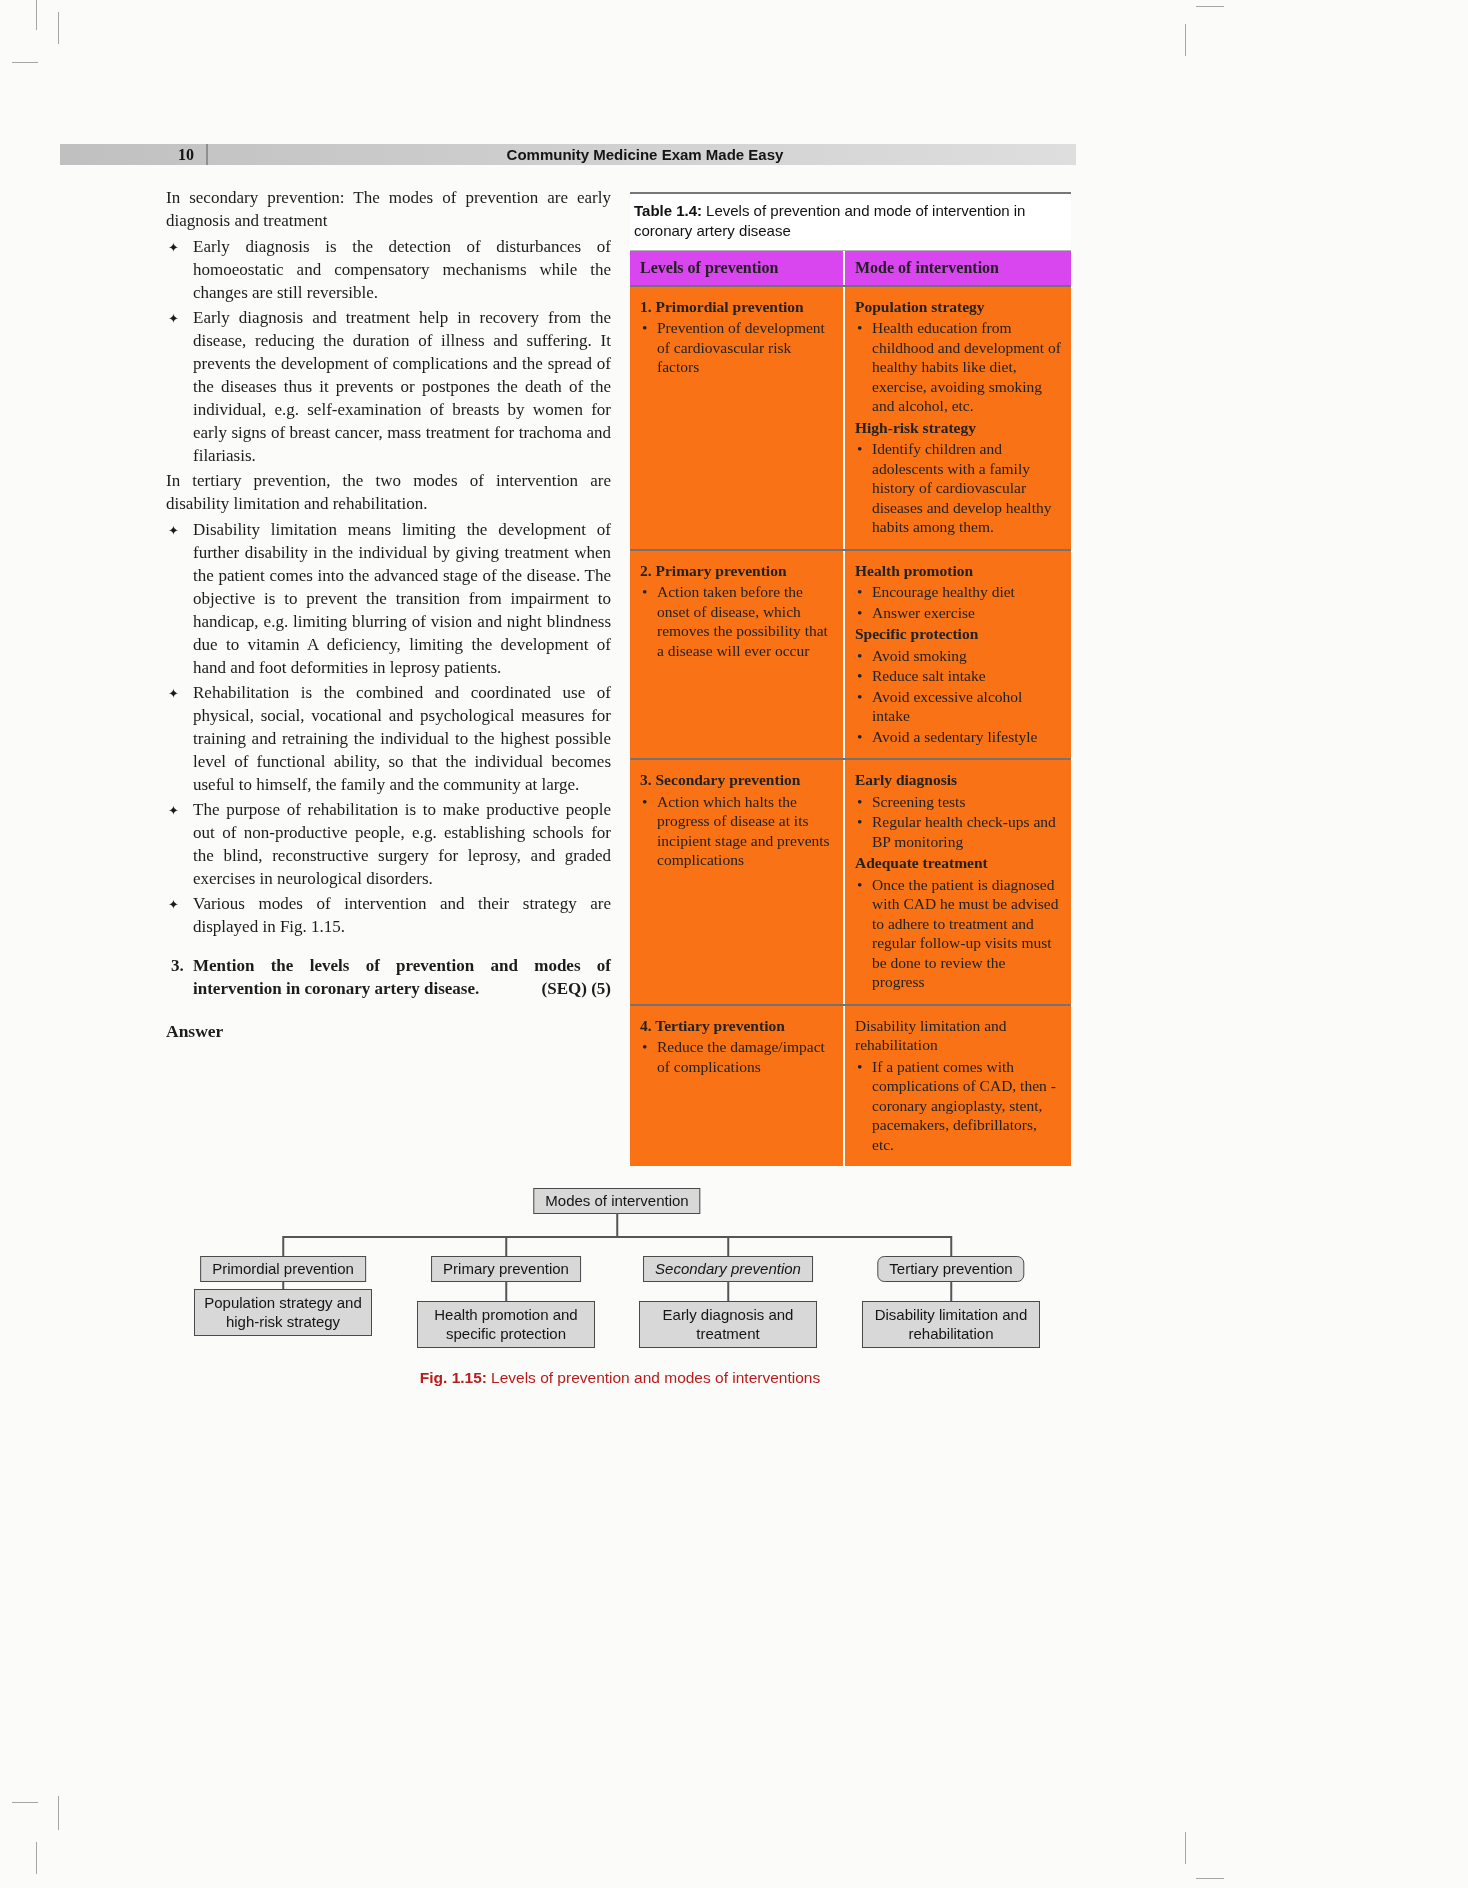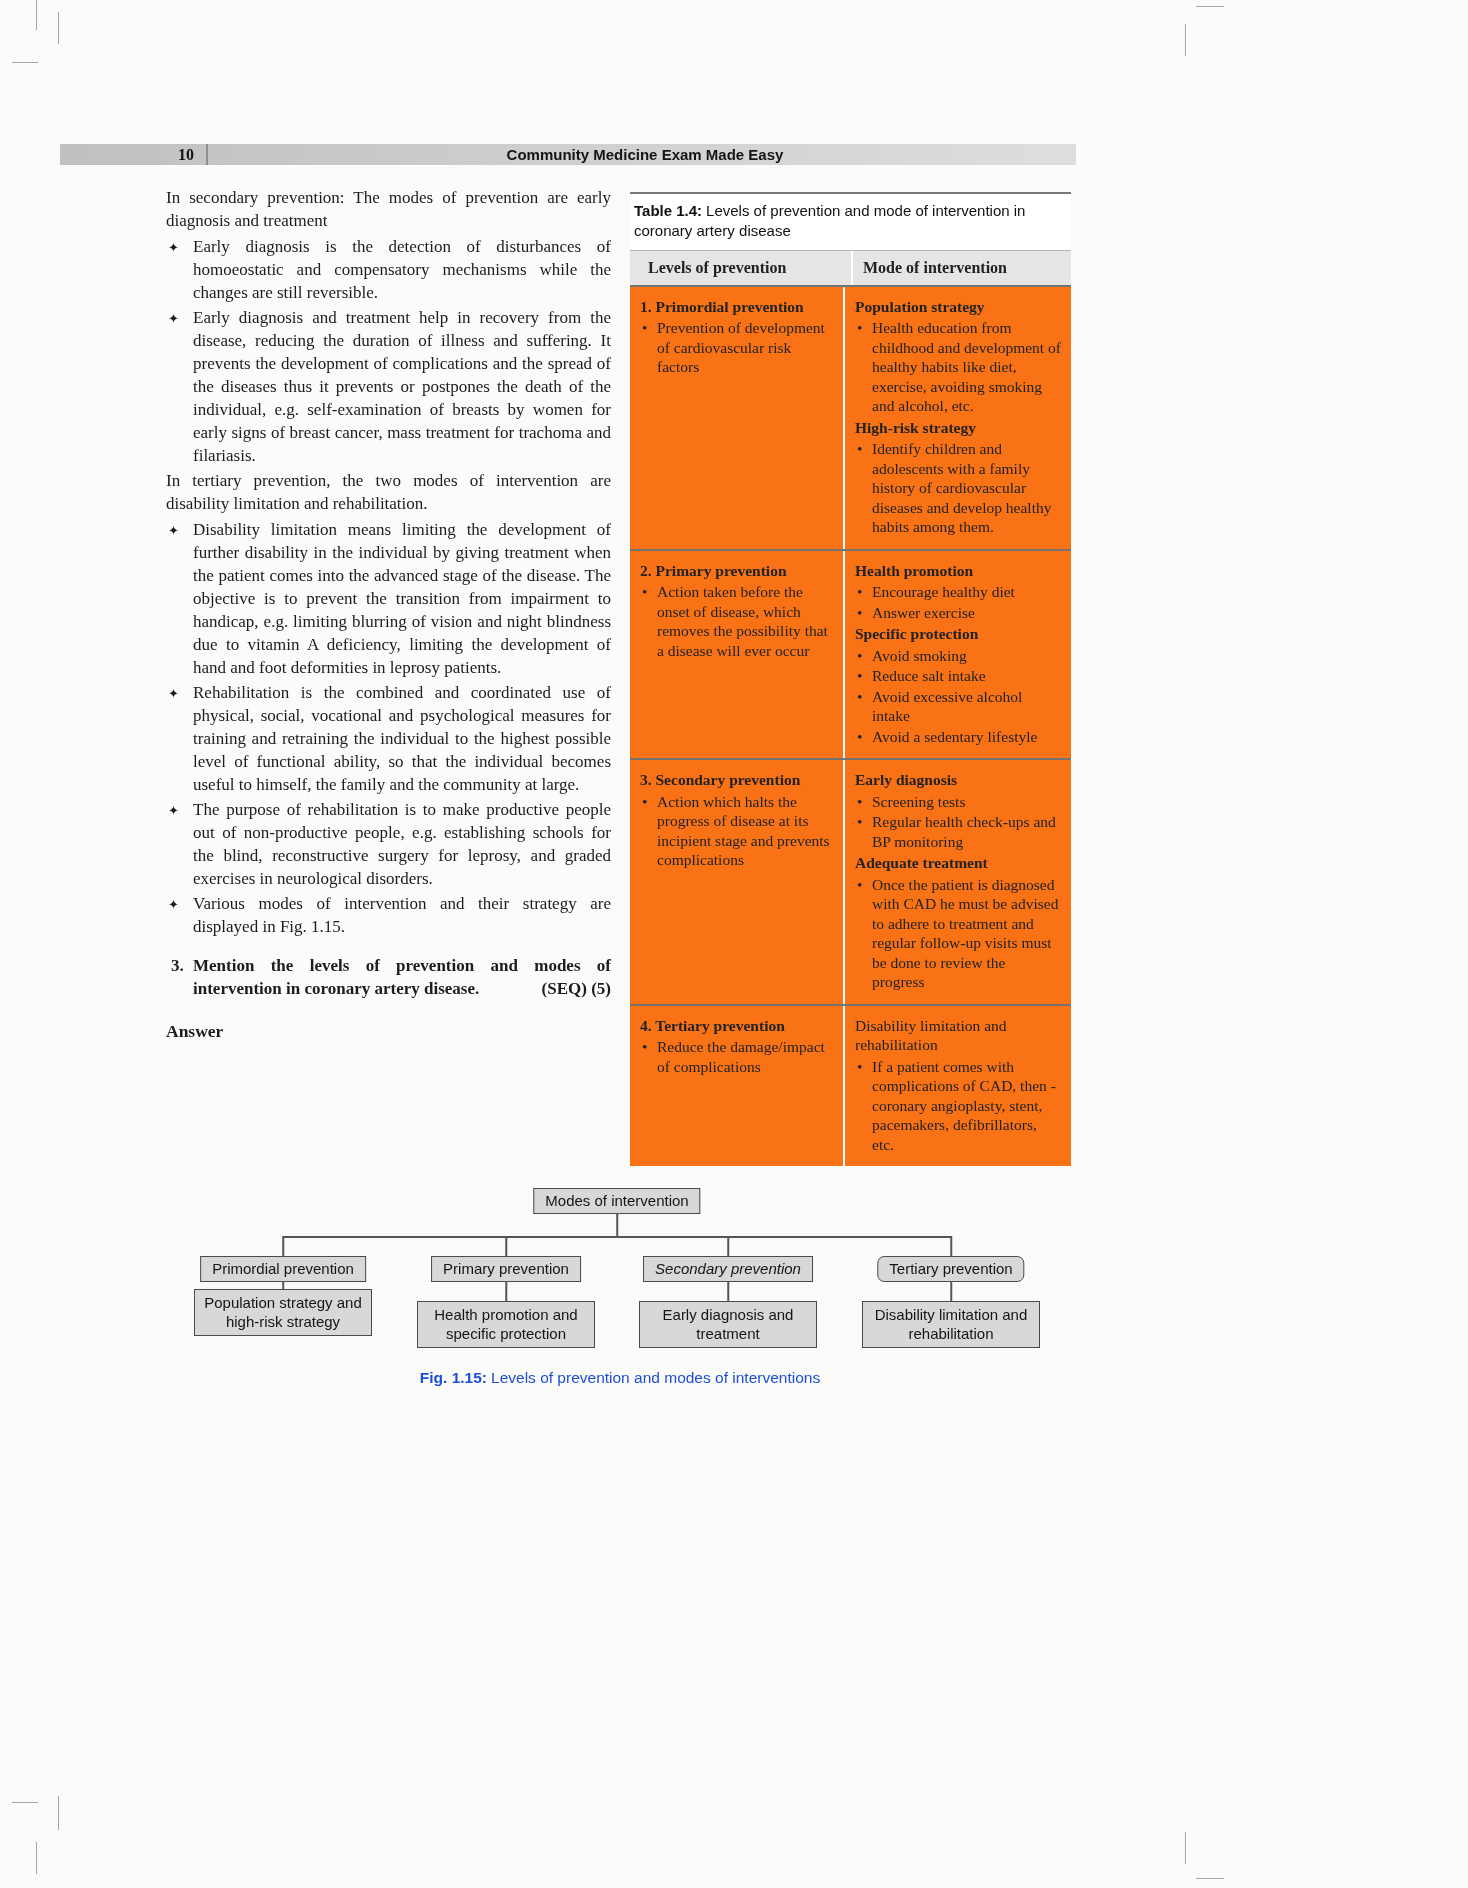--- a/index.html
+++ b/index.html
@@ -47,21 +47,21 @@
   .table-wrap {
     position:absolute; left:630px; top:192px; width:441px;
     font-size:15.5px; line-height:19.5px; color:#222;
   }
   .t-caption {
     border-top:2px solid #777; background:#fff;
     padding:7px 4px 9px 4px;
     font-family:"Liberation Sans",sans-serif; font-size:15px; line-height:20px; color:#111;
   }
   .cap-label { font-weight:bold; margin-right:4px; }
-  .t-header { display:flex; background:#e5e5e5; border-top:1px solid #b5b5b5; font-weight:bold; font-size:16px;padding-left:8px; }
+  .t-header { display:flex; background:#d946ef; border-top:1px solid #b5b5b5; font-weight:bold; font-size:16px; }
   .hc { padding:7px 10px; }
   .hc-left  { width:215px; border-right:2px solid #fff; }
   .hc-right { flex:1; }
   .t-row { display:flex; background:#f97316; border-top:2px solid #737373; }
   .t-cell { padding:8px 10px 11px 10px; }
   .t-left  { width:215px; border-right:2px solid #fff; }
   .t-right { flex:1; }
   .t-head  { font-weight:bold; margin:2px 0; }
   .t-plain { margin:2px 0; }
   .tb-item { position:relative; padding-left:17px; margin:1px 0; }
@@ -76,21 +76,21 @@
     position:absolute; transform:translateX(-50%);
     background:#d8d8d8; border:1px solid #4a4a4a;
     padding:3px 11px 4px; white-space:nowrap; text-align:center;
   }
   .fig-box.two-line { white-space:normal; width:178px; padding:3px 6px 4px; line-height:19px; }
   .fig-line { position:absolute; background:#555; }
   .fig-line.v { width:1.5px; transform:translateX(-50%); }
   .fig-line.h { height:1.5px; }
   .fig-caption {
     position:absolute; top:183px; left:0; width:100%; text-align:center;
-    font-size:15.5px; color:#1d4ed8;
+    font-size:15.5px; color:#b91c1c;
   }
 </style>
 </head>
 <body>
 
 <div class="mark" style="left:36px;top:0;width:1px;height:30px"></div>
 <div class="mark" style="left:58px;top:12px;width:1px;height:32px"></div>
 <div class="mark" style="left:12px;top:62px;width:26px;height:1px"></div>
 <div class="mark" style="left:1185px;top:24px;width:1px;height:32px"></div>
 <div class="mark" style="left:1196px;top:6px;width:28px;height:1px"></div>

